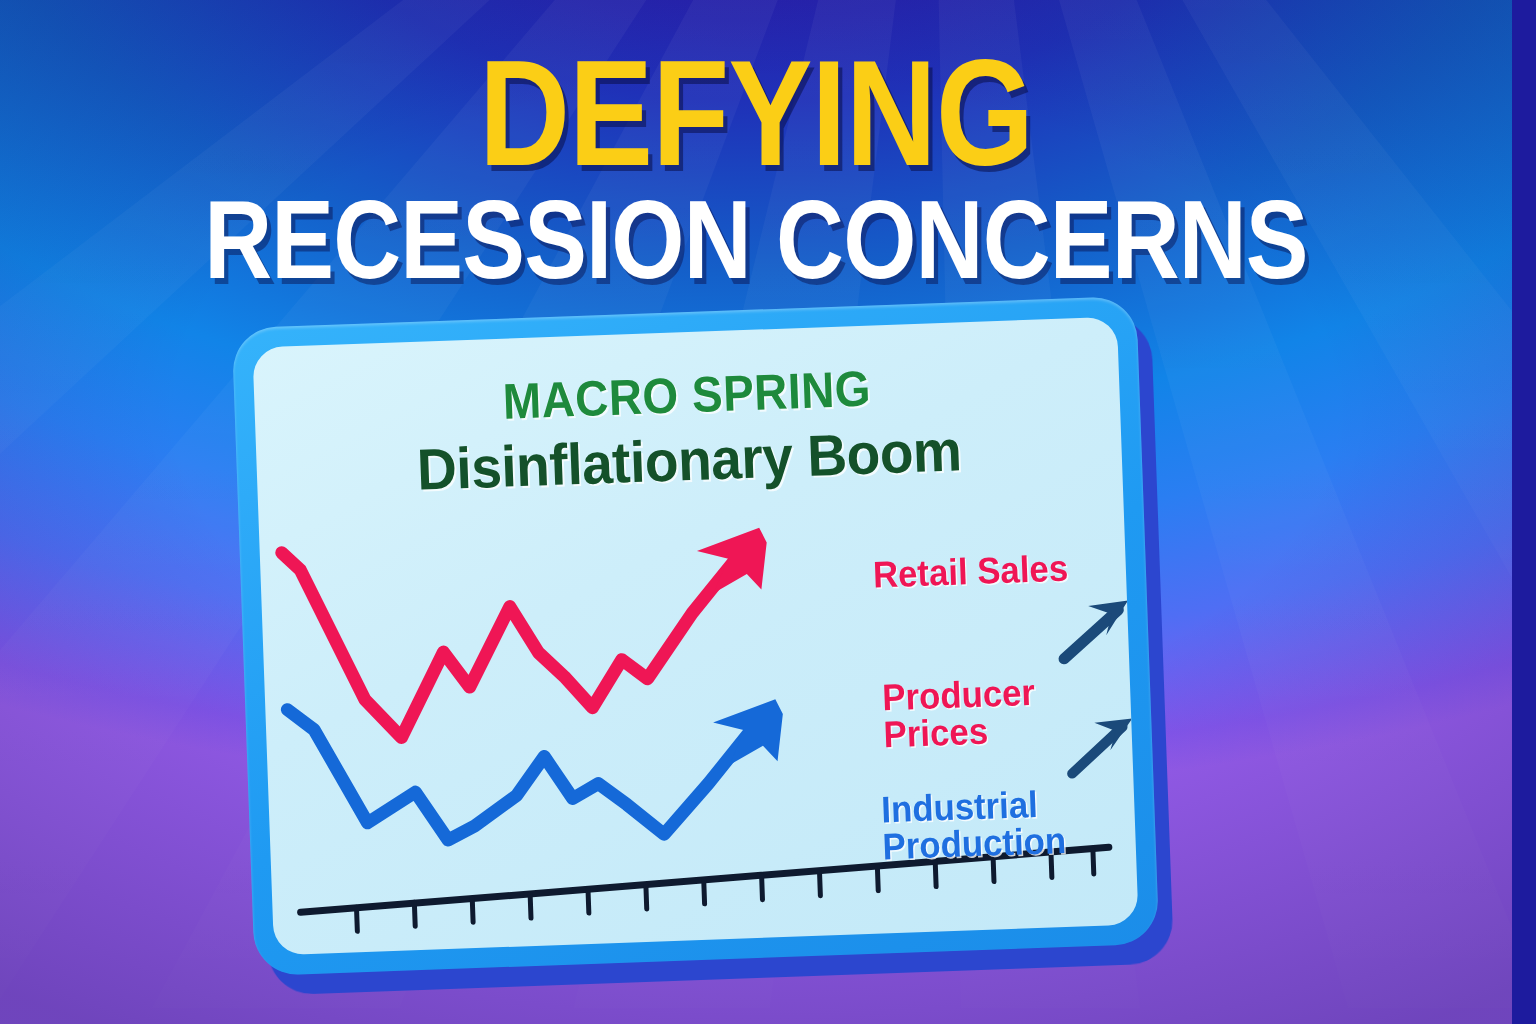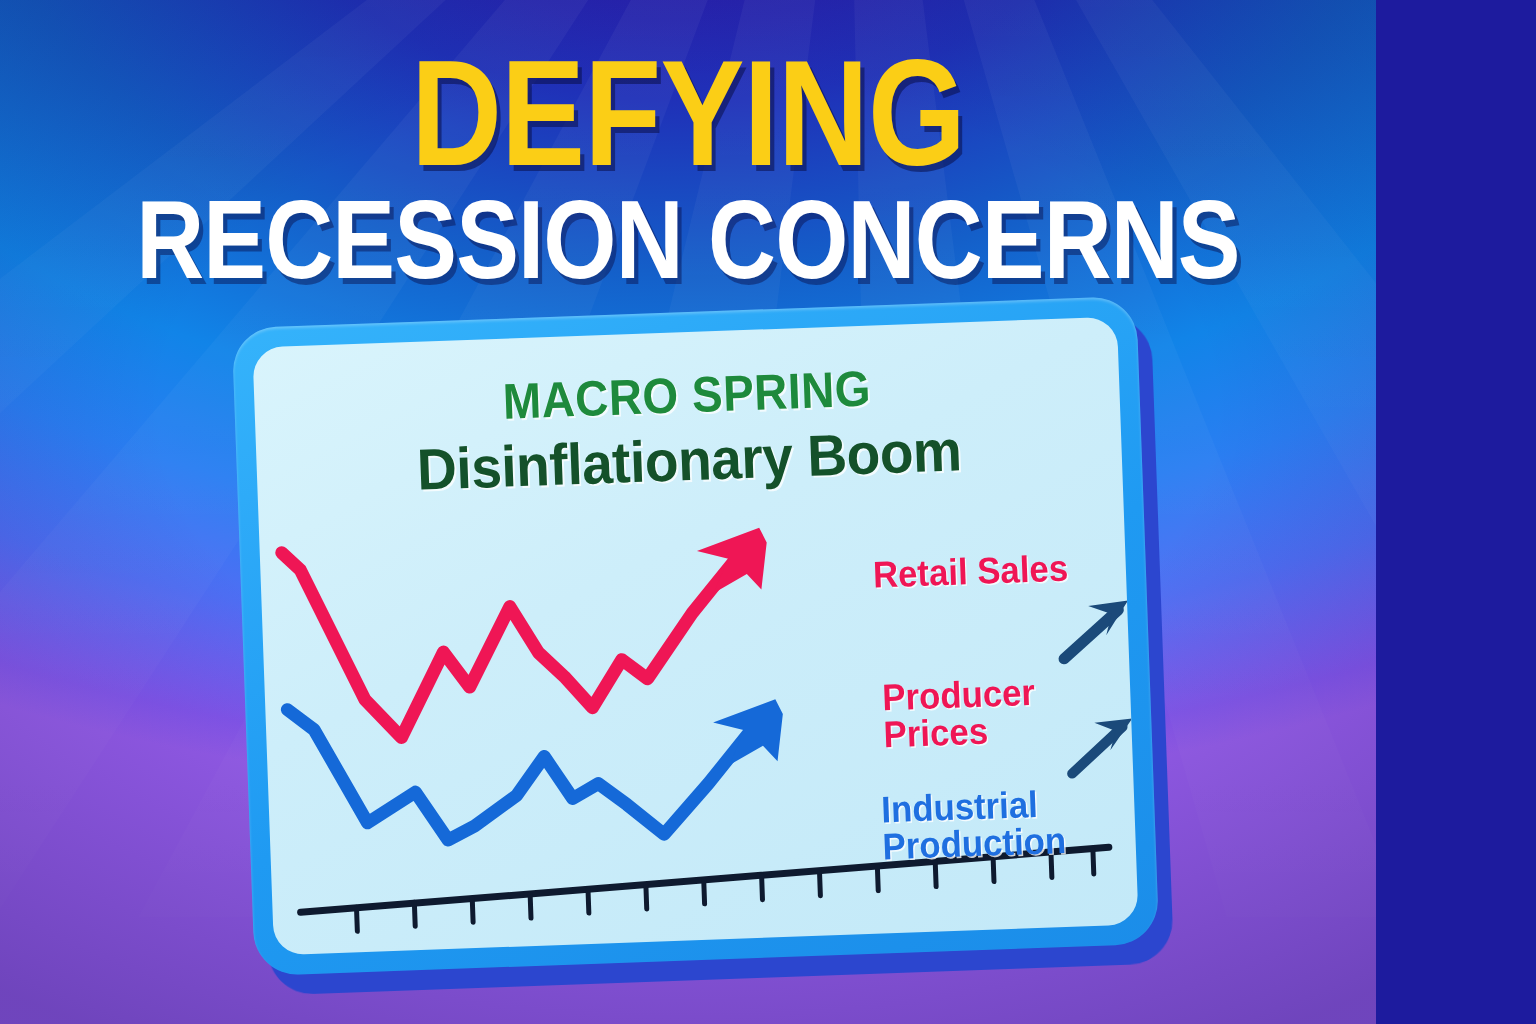--- a/index.html
+++ b/index.html
@@ -2,21 +2,21 @@
 <html><head>
 <meta charset="utf-8">
 <title>Defying Recession Concerns</title>
 <style>
   html,body{margin:0;padding:0;}
   body{
     width:1536px;height:1024px;overflow:hidden;
     font-family:"Liberation Sans","DejaVu Sans",sans-serif;
     background:#1d1b9e;
   }
-  #stage{position:relative;width:1376px;height:1024px;overflow:hidden;}
+  #stage{position:relative;width:1512px;height:1024px;overflow:hidden;}
 
   
   .bg-base{
     position:absolute;inset:0;
     background:
       radial-gradient(115% 92% at 50% -14%,
         #2a1aa8 0%,
         #2a1fae 12%,
         #1f31b8 26%,
         #145fc9 44%,

